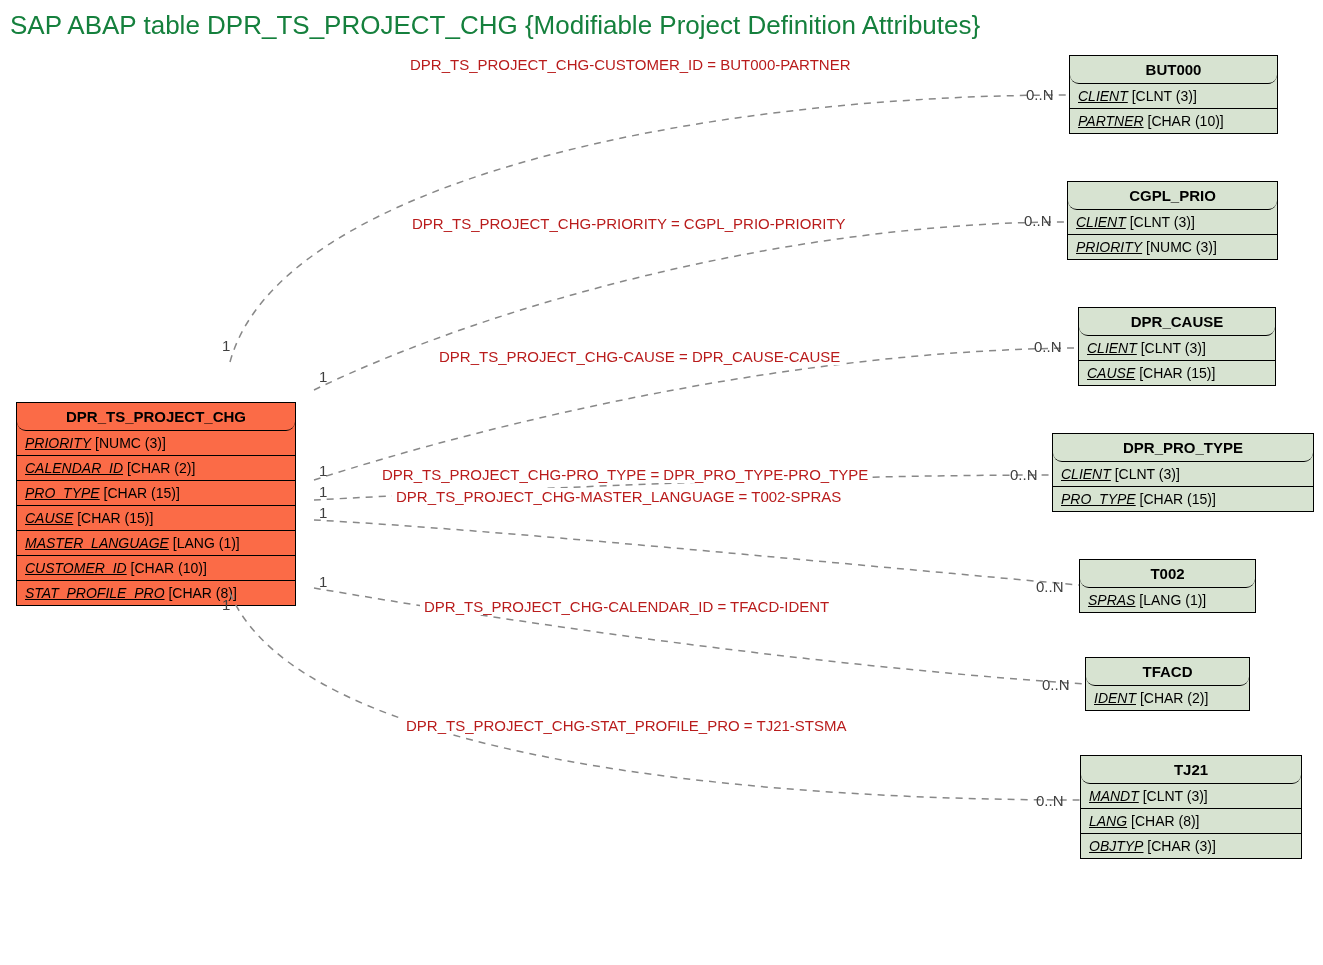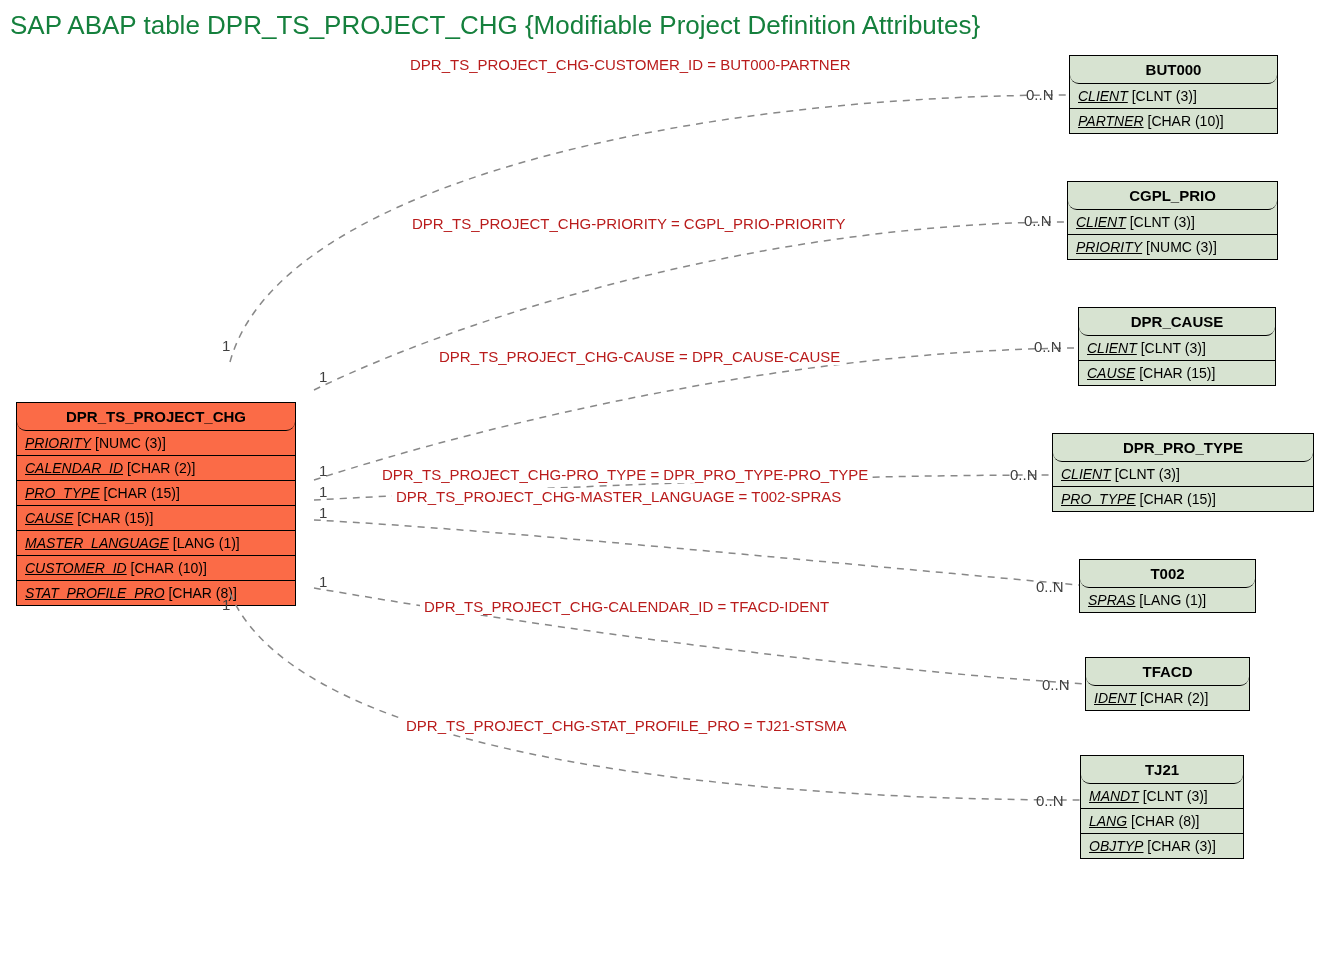--- a/index.html
+++ b/index.html
@@ -110,21 +110,21 @@
 <div class="entity ref-entity" style="left:1079px; top:559px; width:177px;">
   <div class="entity-header">T002</div>
   <div class="entity-field"><span class="fname">SPRAS</span> <span class="ftype">[LANG (1)]</span></div>
 </div>
 
 <div class="entity ref-entity" style="left:1085px; top:657px; width:165px;">
   <div class="entity-header">TFACD</div>
   <div class="entity-field"><span class="fname">IDENT</span> <span class="ftype">[CHAR (2)]</span></div>
 </div>
 
-<div class="entity ref-entity" style="left:1080px; top:755px; width:164px;">
+<div class="entity ref-entity" style="left:1080px; top:755px; width:222px;">
   <div class="entity-header">TJ21</div>
   <div class="entity-field"><span class="fname">MANDT</span> <span class="ftype">[CLNT (3)]</span></div>
   <div class="entity-field"><span class="fname">LANG</span> <span class="ftype">[CHAR (8)]</span></div>
   <div class="entity-field"><span class="fname">OBJTYP</span> <span class="ftype">[CHAR (3)]</span></div>
 </div>
 
 <svg class="lines">
   <g stroke="#888" stroke-width="1.5" stroke-dasharray="7,6" fill="none">
     <path d="M 230 362 C 280 180, 700 95, 1069 95"></path>
     <path d="M 314 390 C 500 300, 800 222, 1067 222"></path>

